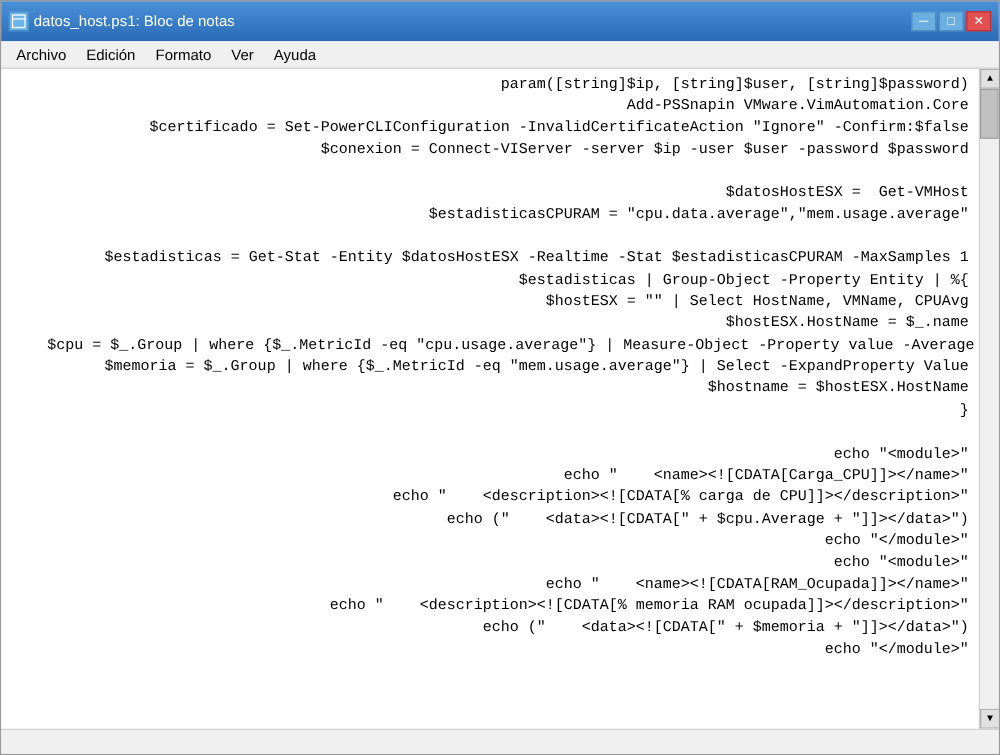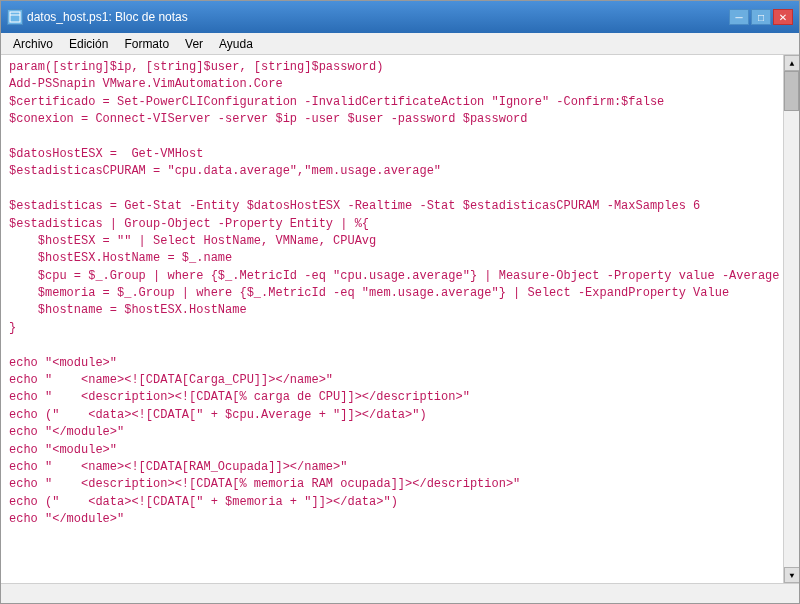--- a/index.html
+++ b/index.html
@@ -134,22 +134,23 @@
     }
 
     .code-content::-webkit-scrollbar-thumb {
       background: #b0b0b0;
       border: 1px solid #909090;
     }
 
     .code-line {
       white-space: pre;
       line-height: 1.45;
-      color: #be185d;
+      color: #000000;
       min-height: 16px;
+      text-align: right;
     }
 
     .code-line.empty {
       min-height: 16px;
     }
 
     .status-bar {
       height: 20px;
       background: #f0f0f0;
       border-top: 1px solid #d0d0d0;
@@ -237,21 +238,21 @@
       <div class="code-content" id="code-editor">
 
       <div class="code-line">param([string]$ip, [string]$user, [string]$password)</div>
           <div class="code-line">Add-PSSnapin VMware.VimAutomation.Core</div>
           <div class="code-line">$certificado = Set-PowerCLIConfiguration -InvalidCertificateAction "Ignore" -Confirm:$false</div>
           <div class="code-line">$conexion = Connect-VIServer -server $ip -user $user -password $password</div>
           <div class="code-line empty">&nbsp;</div>
           <div class="code-line">$datosHostESX =  Get-VMHost</div>
           <div class="code-line">$estadisticasCPURAM = "cpu.data.average","mem.usage.average"</div>
           <div class="code-line empty">&nbsp;</div>
-          <div class="code-line">$estadisticas = Get-Stat -Entity $datosHostESX -Realtime -Stat $estadisticasCPURAM -MaxSamples 6</div>
+          <div class="code-line">$estadisticas = Get-Stat -Entity $datosHostESX -Realtime -Stat $estadisticasCPURAM -MaxSamples 1</div>
           <div class="code-line">$estadisticas | Group-Object -Property Entity | %{</div>
           <div class="code-line">    $hostESX = "" | Select HostName, VMName, CPUAvg</div>
           <div class="code-line">    $hostESX.HostName = $_.name</div>
           <div class="code-line">    $cpu = $_.Group | where {$_.MetricId -eq "cpu.usage.average"} | Measure-Object -Property value -Average</div>
           <div class="code-line">    $memoria = $_.Group | where {$_.MetricId -eq "mem.usage.average"} | Select -ExpandProperty Value</div>
           <div class="code-line">    $hostname = $hostESX.HostName</div>
           <div class="code-line">}</div>
           <div class="code-line empty">&nbsp;</div>
           <div class="code-line">echo "&lt;module&gt;"</div>
           <div class="code-line">echo "    &lt;name&gt;&lt;![CDATA[Carga_CPU]]&gt;&lt;/name&gt;"</div>

